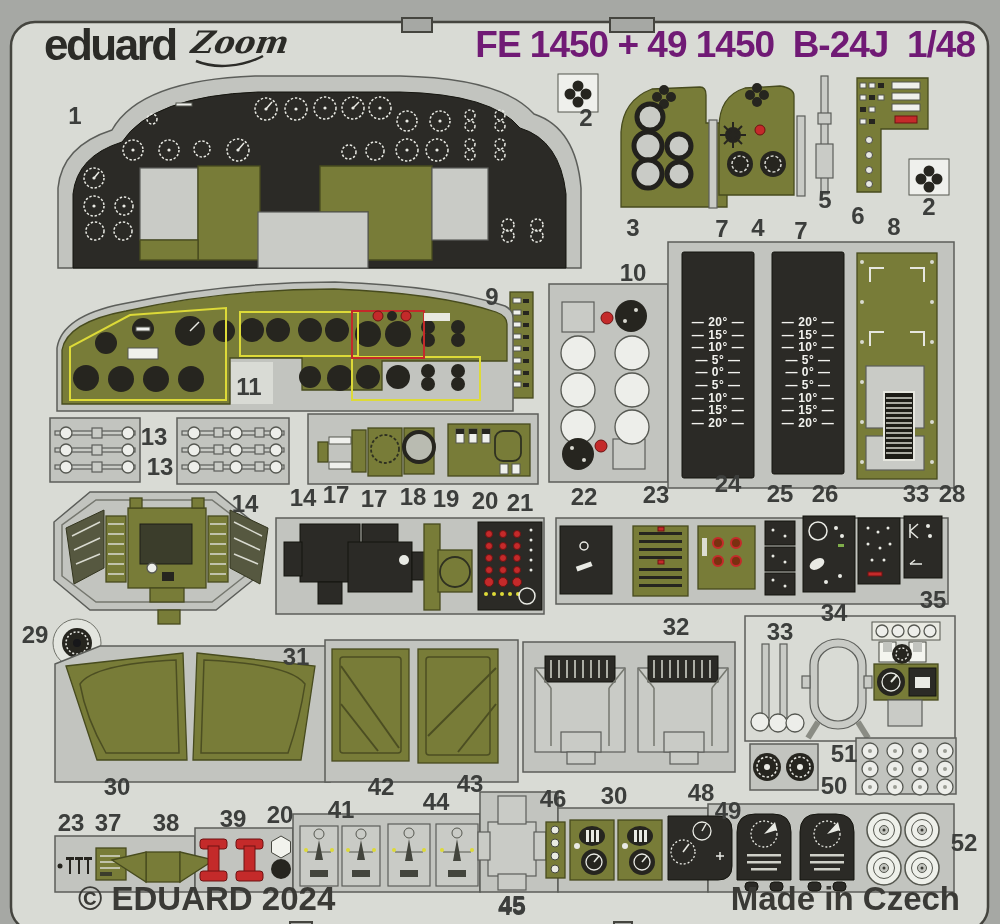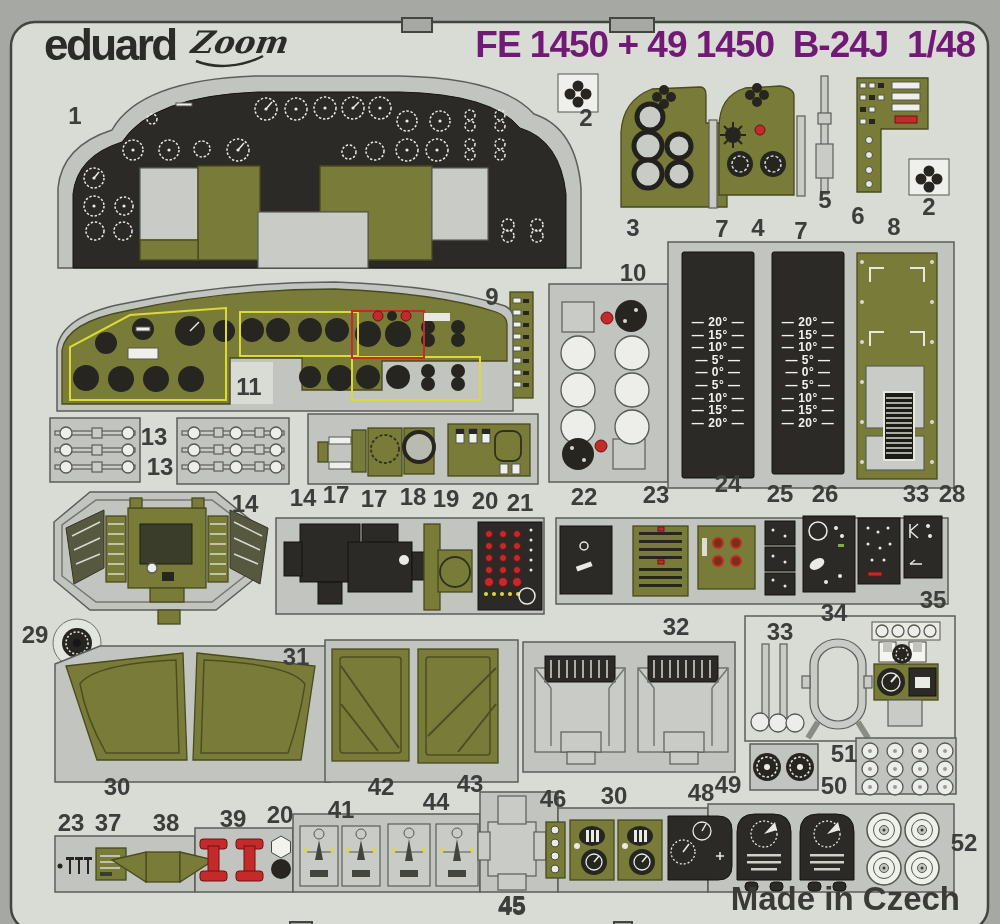--- a/index.html
+++ b/index.html
@@ -800,20 +800,21 @@
       <circle cx="922" cy="852" r="10.5" fill="none" stroke="#55574f"></circle>
       <circle cx="922" cy="852" r="4.5" fill="#c3c5bf" stroke="#55574f"></circle>
       <circle cx="922" cy="852" r="1.5" fill="#3a3a34"></circle>
     </g>
   </g>
 </svg>
 
 <div class="txt" id="brand">eduard</div>
 <div class="txt" id="zoomlogo">Zoom</div>
 <div class="txt" id="title">FE 1450 + 49 1450  B-24J  1/48</div>
+<div class="txt" id="copyright">© EDUARD 2024</div>
 <div class="txt" id="madein">Made in Czech Republic</div>
 <div class="txt" id="footer45">45</div>
 <div id="labels">
       <div class="plabel" style="left: 75px; top: 100px;">1</div>
       <div class="plabel" style="left: 586px; top: 102px;">2</div>
       <div class="plabel" style="left: 633px; top: 212px;">3</div>
       <div class="plabel" style="left: 722px; top: 213px;">7</div>
       <div class="plabel" style="left: 758px; top: 212px;">4</div>
       <div class="plabel" style="left: 801px; top: 215px;">7</div>
       <div class="plabel" style="left: 825px; top: 184px;">5</div>
@@ -853,21 +854,21 @@
       <div class="plabel" style="left: 233px; top: 803px;">39</div>
       <div class="plabel" style="left: 280px; top: 799px;">20</div>
       <div class="plabel" style="left: 341px; top: 794px;">41</div>
       <div class="plabel" style="left: 381px; top: 771px;">42</div>
       <div class="plabel" style="left: 470px; top: 768px;">43</div>
       <div class="plabel" style="left: 436px; top: 786px;">44</div>
       <div class="plabel" style="left: 512px; top: 889px;">45</div>
       <div class="plabel" style="left: 553px; top: 783px;">46</div>
       <div class="plabel" style="left: 614px; top: 780px;">30</div>
       <div class="plabel" style="left: 701px; top: 777px;">48</div>
-      <div class="plabel" style="left: 728px; top: 769px;">49</div>
+      <div class="plabel" style="left: 728px; top: 795px;">49</div>
       <div class="plabel" style="left: 834px; top: 770px;">50</div>
       <div class="plabel" style="left: 844px; top: 738px;">51</div>
       <div class="plabel" style="left: 964px; top: 827px;">52</div>
     </div>
 <div id="scales">
       <div class="scale-col" style="left: 682px;">
         <div class="scale-row">— 20° —</div>
         <div class="scale-row">— 15° —</div>
         <div class="scale-row">— 10° —</div>
         <div class="scale-row">— 5° —</div>

